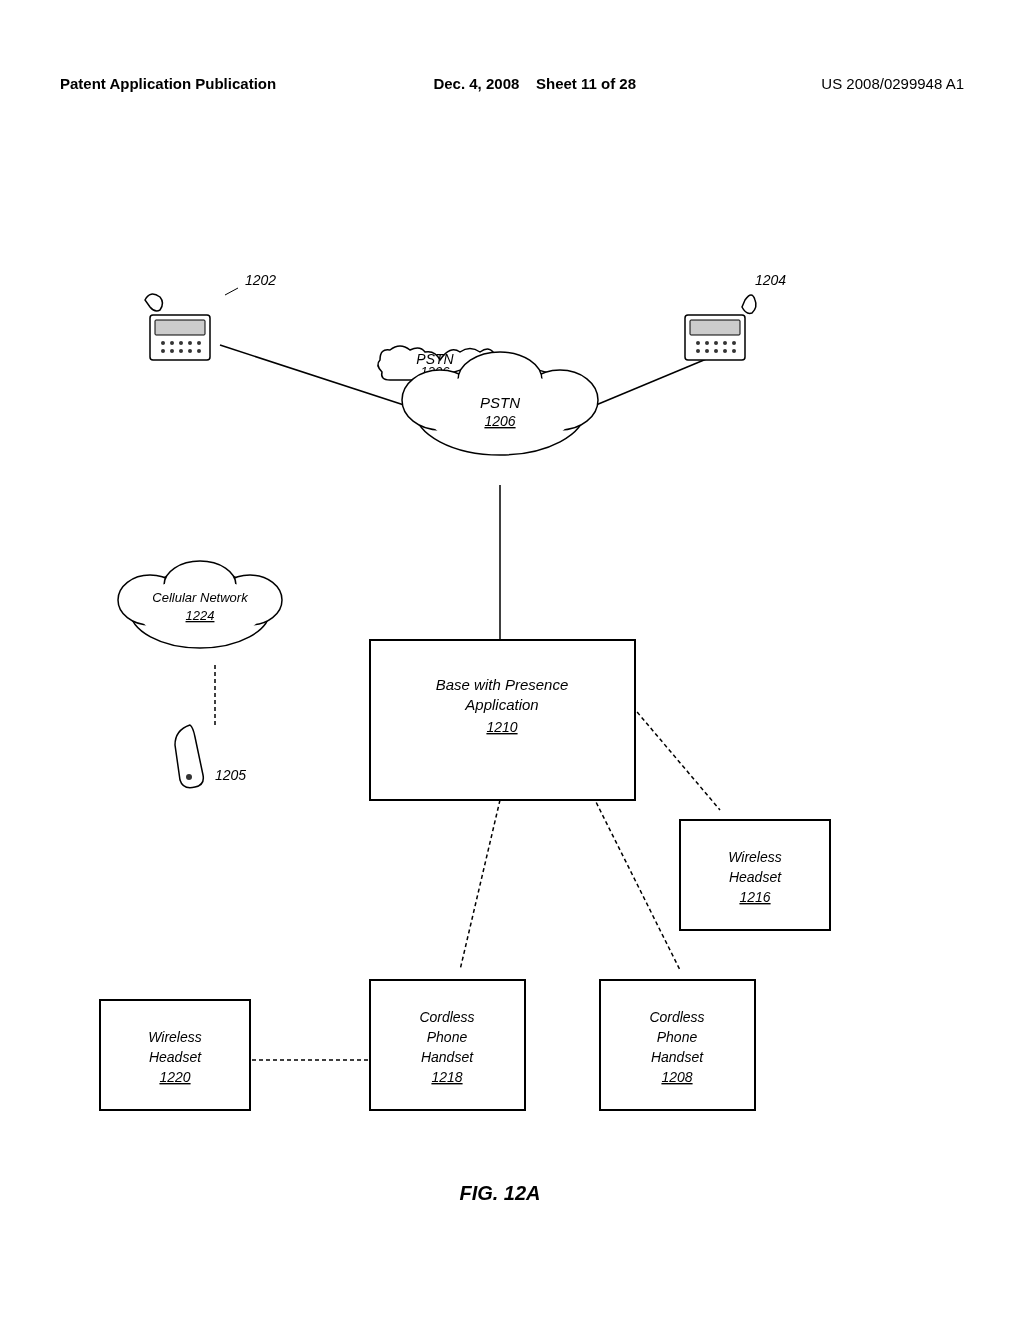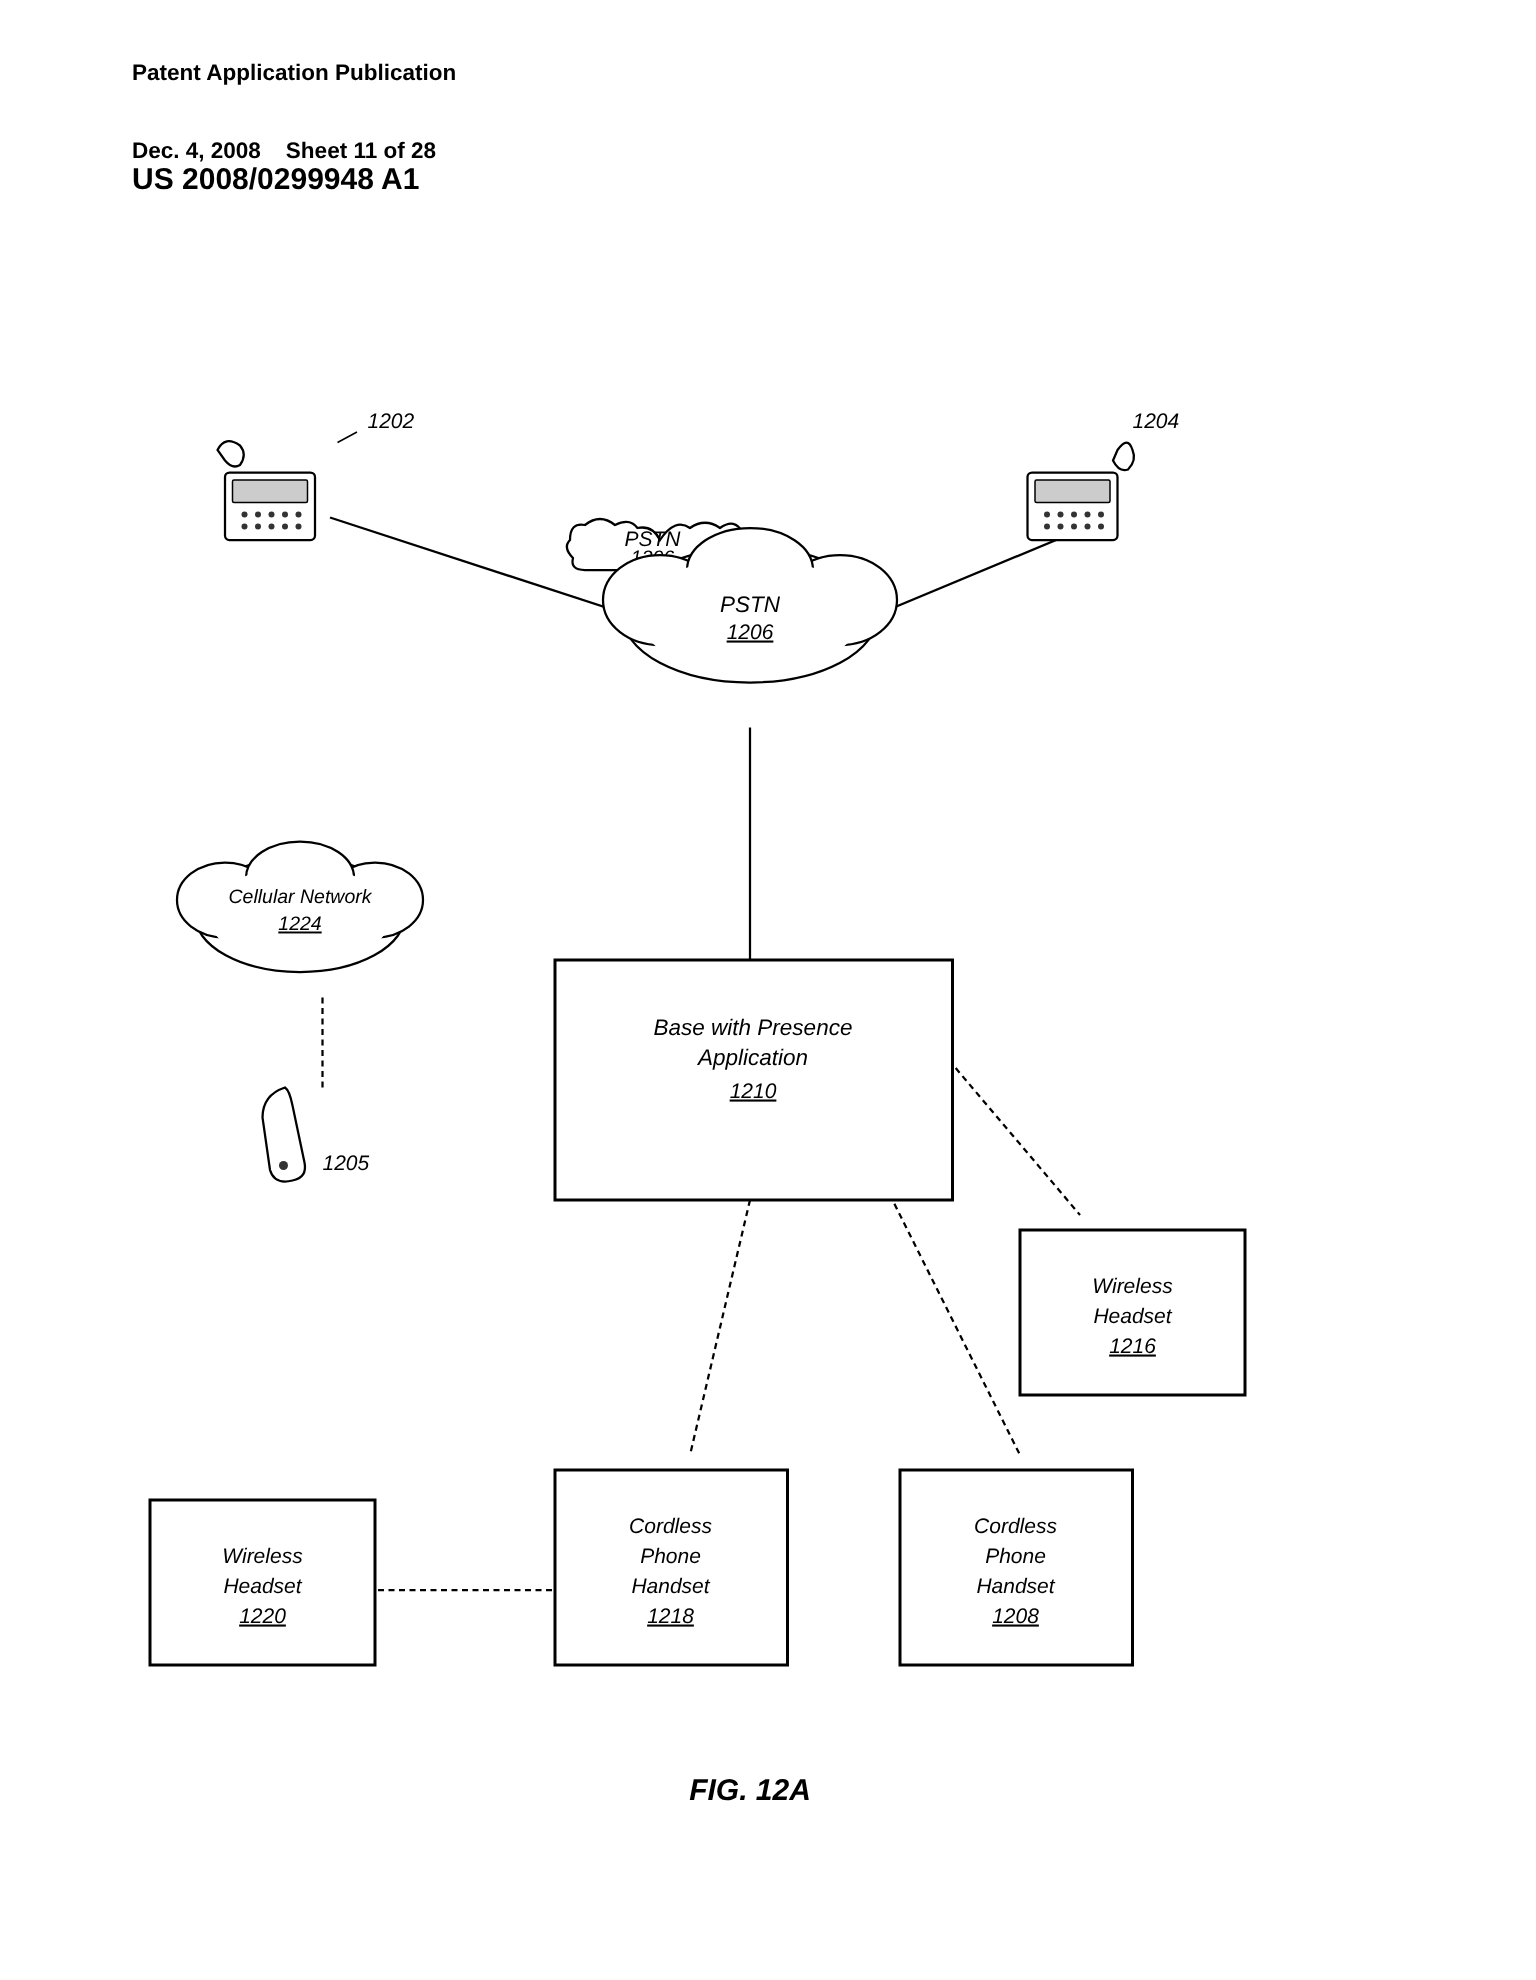--- a/index.html
+++ b/index.html
@@ -17,37 +17,36 @@
       position: absolute;
       top: 40px;
       left: 0;
       right: 0;
       display: flex;
       justify-content: space-between;
       align-items: baseline;
       padding: 0 60px;
       font-size: 15px;
       font-weight: bold;
-      flex-direction: column;
     }
 
     .header-left {
       font-size: 15px;
       font-weight: bold;
     }
 
     .header-center {
       font-size: 15px;
       font-weight: bold;
       margin-top: 35px;
     }
 
     .header-right {
-      font-size: 20px;
-      font-weight: bold;
+      font-size: 15px;
+      font-weight: normal;
       margin-left: 28px;
     }
 
     .diagram-container {
       position: absolute;
       top: 100px;
       left: 0;
       width: 1024px;
       height: 1150px;
     }

